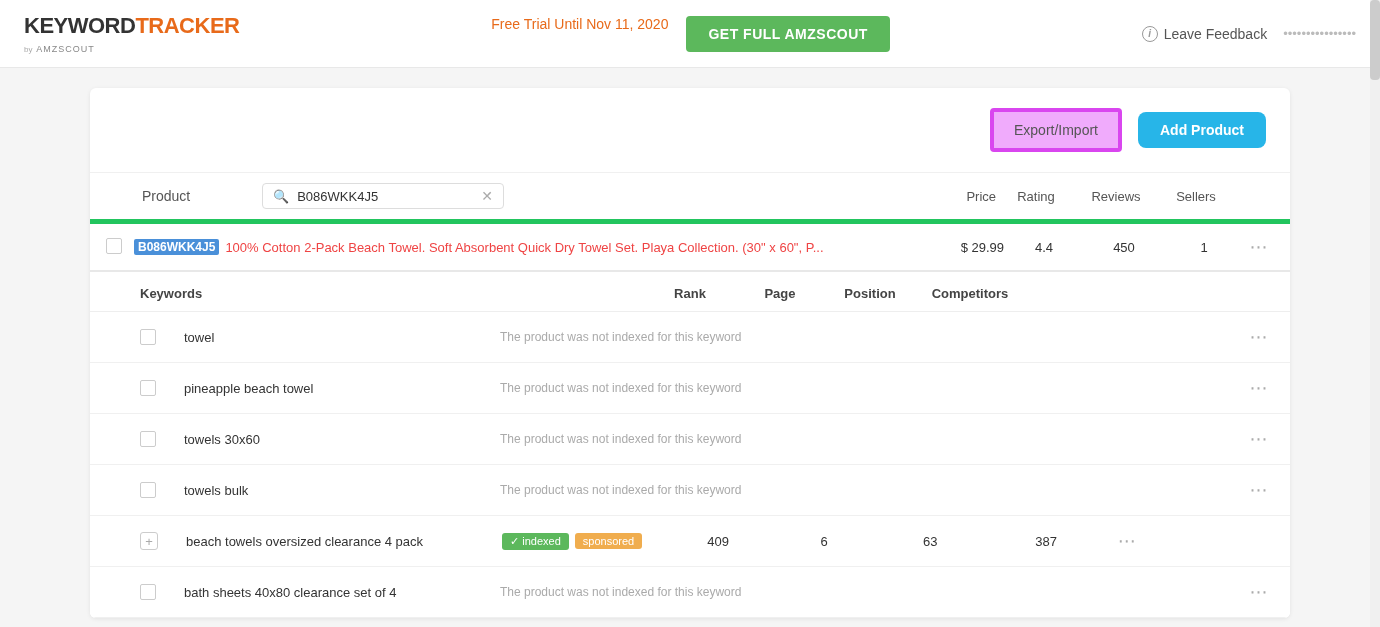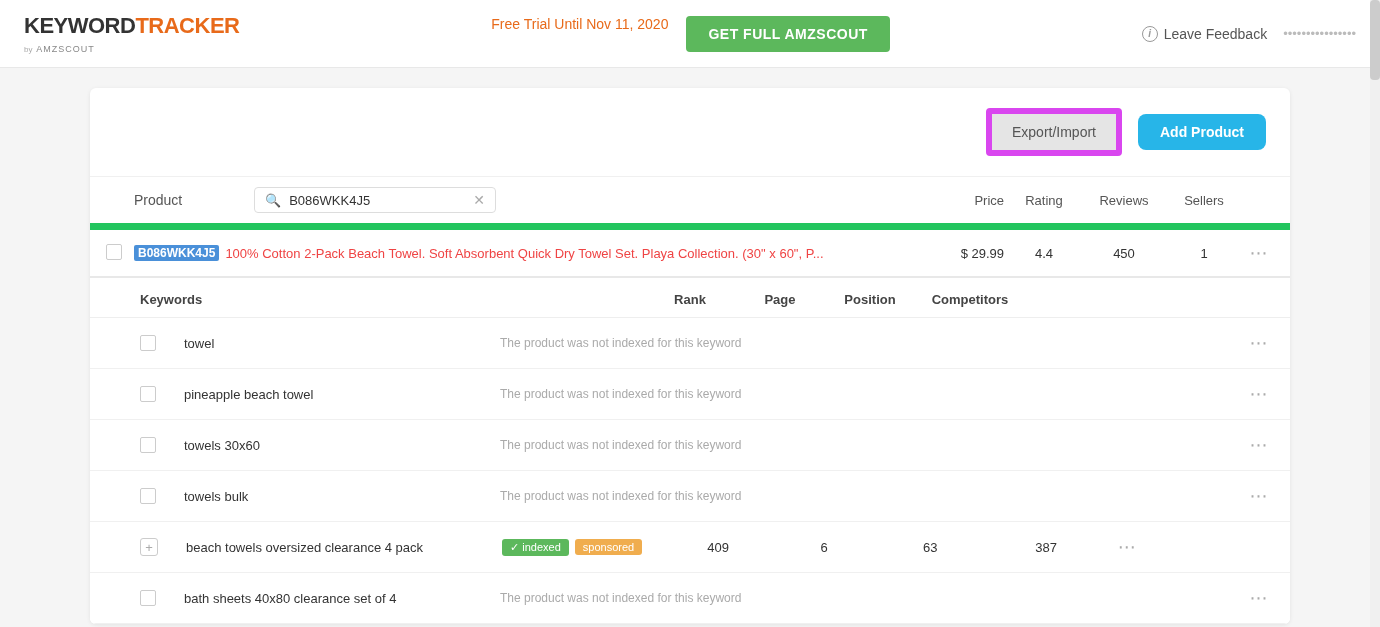--- a/index.html
+++ b/index.html
@@ -109,22 +109,22 @@
     
     .top-bar {
       display: flex;
       justify-content: flex-end;
       align-items: center;
       padding: 20px 24px;
       border-bottom: 1px solid #f0f0f0;
       gap: 16px;
     }
     .export-import-btn {
-      background: #e5e5e5;
-      border: 6px solid #d946ef;
+      background: #f0abfc;
+      border: 4px solid #d946ef;
       border-radius: 4px;
       padding: 10px 20px;
       font-size: 14px;
       color: #555;
       cursor: pointer;
     }
     .add-product-btn {
       background: #27b5e8;
       color: #fff;
       border: none;
@@ -132,22 +132,22 @@
       padding: 10px 22px;
       font-size: 14px;
       font-weight: 600;
       cursor: pointer;
     }
 
     
     .product-header-row {
       display: flex;
       align-items: center;
-      padding: 10px 16px;
-      border-bottom: 7px solid #22c55e;
+      padding: 10px 24px;
+      border-bottom: 5px solid #22c55e;
       background: #fff;
     }
     .product-col-label {
       font-size: 14px;
       font-weight: 500;
       color: #555;
       min-width: 120px;
     }
     .search-container {
       display: flex;

